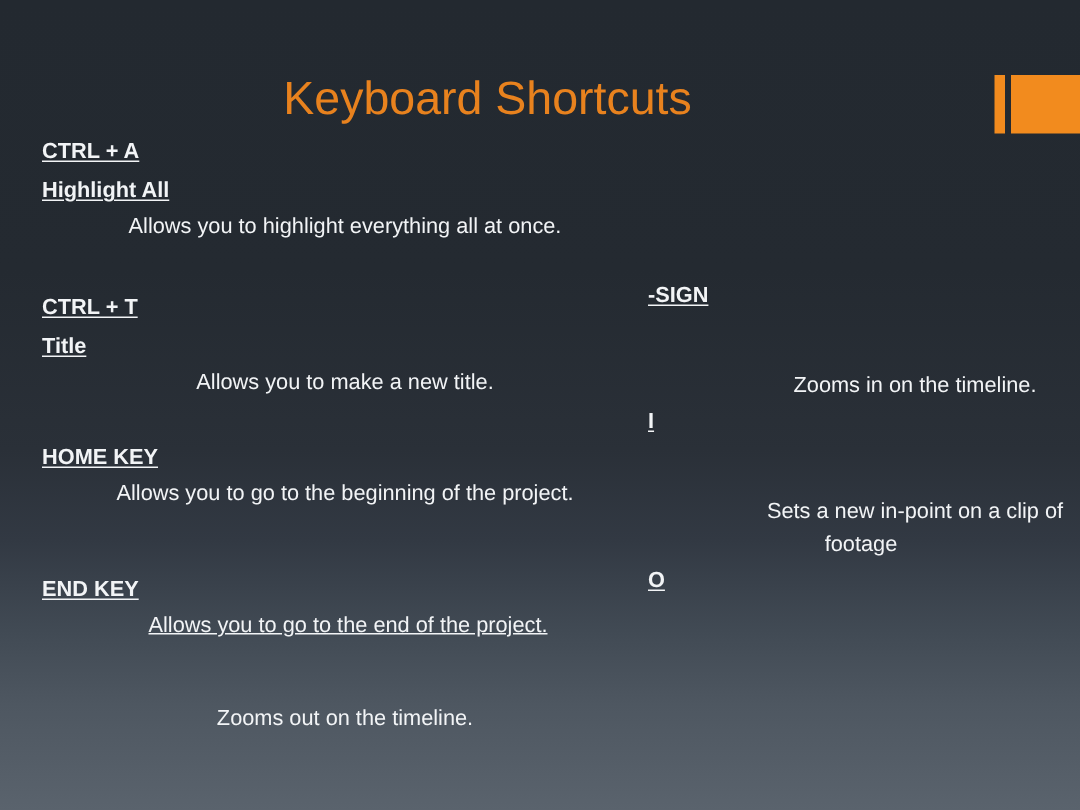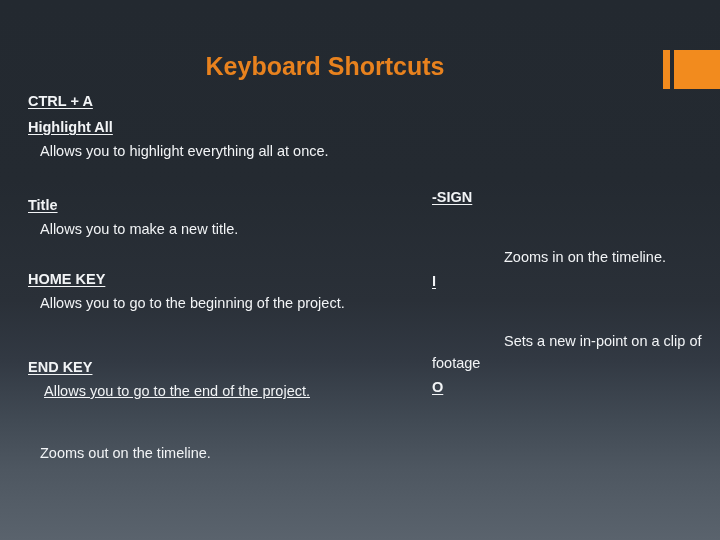--- a/index.html
+++ b/index.html
@@ -47,23 +47,23 @@
   }
 
   
   .title {
     position: absolute;
     left: 0;
     top: 47px;
     width: 650px;
     text-align: center;
     color: #e8821e;
-    font-size: 25px;
+    font-size: 31px;
     line-height: 38px;
-    font-weight: bold;
+    font-weight: normal;
     letter-spacing: 0px;
     white-space: nowrap;
   }
 
   
   .col {
     position: absolute;
     color: #f2f4f6;
   }
   .col-left  { left: 28px;  top: 88px;  width: 392px; }
@@ -77,20 +77,21 @@
     text-underline-offset: 2px;
     display: inline-block;
   }
   .shortcut-head-wrap {
     line-height: 26px;
   }
   .shortcut-desc {
     font-size: 14.5px;
     font-weight: normal;
     line-height: 22px;
+    text-align: center;
   }
 
   
   .col-left .shortcut-desc {
     padding-left: 12px;
   }
   .col-left .indent-lg {
     padding-left: 16px;
     text-decoration: underline;
   }
@@ -124,20 +125,23 @@
       </div>
       <div class="shortcut-head-wrap">
         <span class="shortcut-head">Highlight All</span>
       </div>
       <div class="shortcut-desc">Allows you to highlight everything all at once.</div>
     </div>
 
     <div class="gap-lg"></div>
 
     <div>
+      <div class="shortcut-head-wrap">
+        <span class="shortcut-head">CTRL + T</span>
+      </div>
       <div class="shortcut-head-wrap">
         <span class="shortcut-head">Title</span>
       </div>
       <div class="shortcut-desc">Allows you to make a new title.</div>
     </div>
 
     <div class="gap-md"></div>
 
     <div>
       <div class="shortcut-head-wrap">

